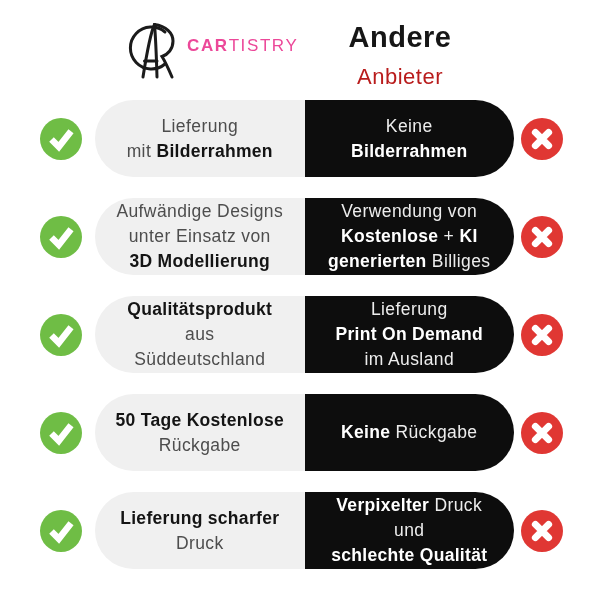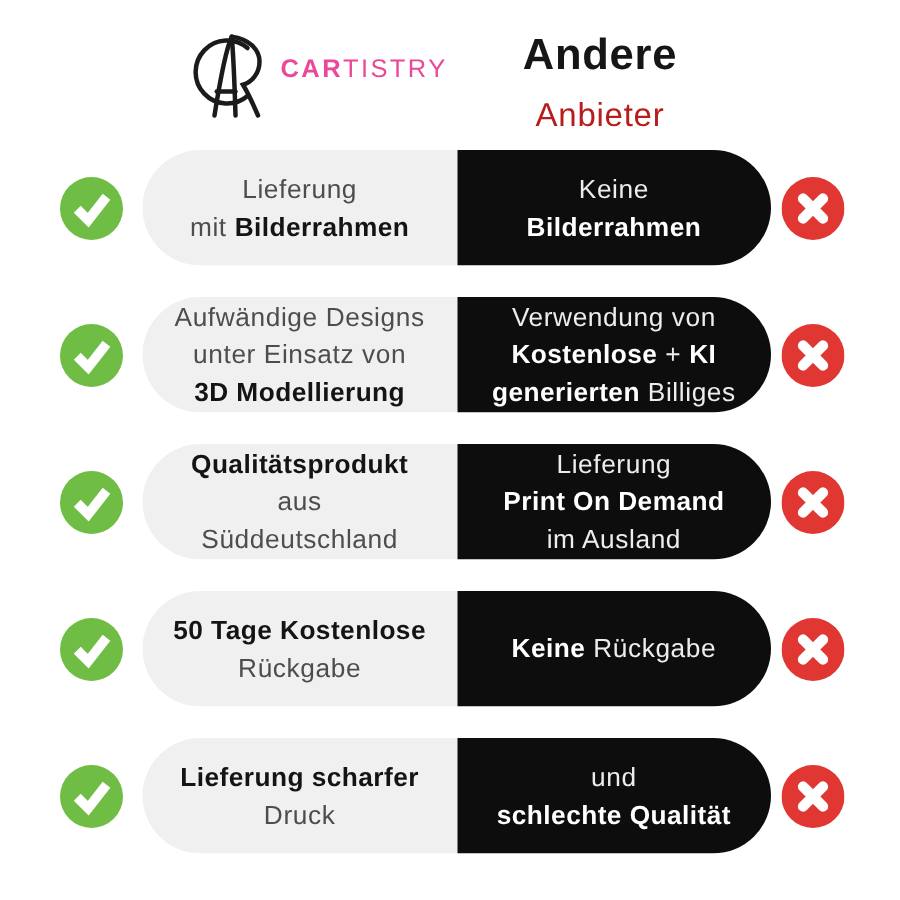--- a/index.html
+++ b/index.html
@@ -144,20 +144,21 @@
   <svg class="badge badge-check" viewBox="0 0 42 42">
     <circle cx="21" cy="21" r="21" fill="var(--green)"></circle>
     <path d="M11.5 21.5 L18.8 28.8 L31 13.2" fill="none" stroke="var(--mark)" stroke-width="6.5" stroke-linecap="butt" stroke-linejoin="miter"></path>
   </svg>
 <div class="pill">
           <div class="cell left">
             <div class="line"><span class="b">Lieferung scharfer</span></div>
             <div class="line"><span>Druck</span></div>
           </div>
           <div class="cell right">
+            <div class="line"><span class="b">Verpixelter</span><span> Druck</span></div>
             <div class="line"><span>und</span></div>
             <div class="line"><span class="b">schlechte Qualität</span></div>
           </div>
         </div>
   <svg class="badge badge-cross" viewBox="0 0 42 42">
     <circle cx="21" cy="21" r="21" fill="var(--red)"></circle>
     <path d="M14.4 14.4 L27.6 27.6 M27.6 14.4 L14.4 27.6" fill="none" stroke="var(--mark)" stroke-width="7" stroke-linecap="round"></path>
   </svg>
 </div>
     </main>

